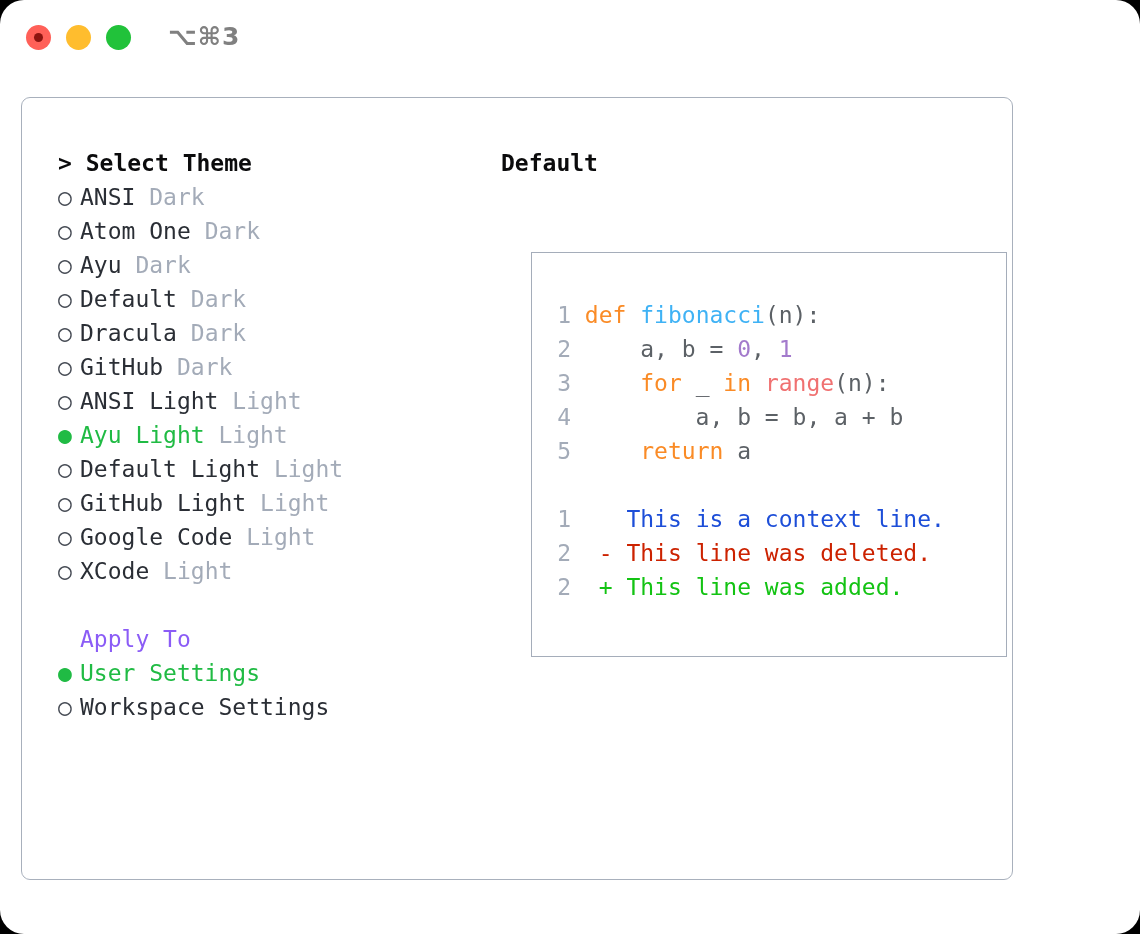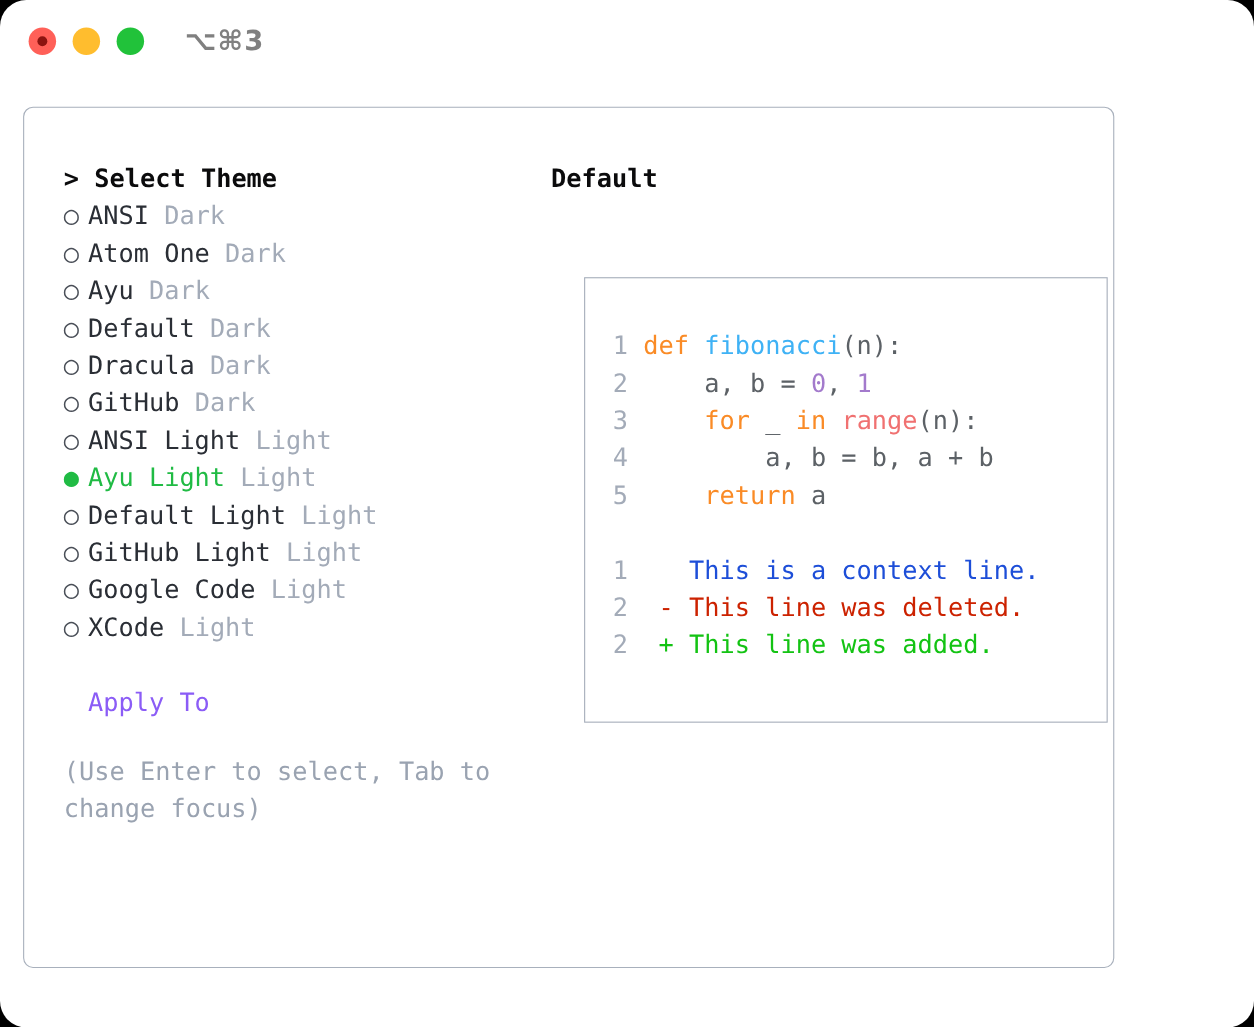--- a/index.html
+++ b/index.html
@@ -223,24 +223,27 @@
           <div class="opt-row"><span class="bullet">○</span><span class="name">Default Light</span><span> </span><span class="cat">Light</span></div>
           <div class="opt-row"><span class="bullet">○</span><span class="name">GitHub Light</span><span> </span><span class="cat">Light</span></div>
           <div class="opt-row"><span class="bullet">○</span><span class="name">Google Code</span><span> </span><span class="cat">Light</span></div>
           <div class="opt-row"><span class="bullet">○</span><span class="name">XCode</span><span> </span><span class="cat">Light</span></div>
         </div>
 
       <div class="gap-34"></div>
 
       <div class="section-head"><span class="spacer"></span><span>Apply To</span></div>
 
+      <div id="apply-list">
+          <div class="opt-row selected"><span class="bullet sel">●</span><span class="name">User Settings</span></div>
+          <div class="opt-row"><span class="bullet">○</span><span class="name">Workspace Settings</span></div>
+        </div>
 
       <div class="gap-29"></div>
 
-      <div class="hint">(Use Enter to select, Tab to change focus)</div>
     </div>
 
     <div class="col-right">
       <div class="preview-title">Default</div>
 
       <div class="preview-box">
         <div class="code" id="code-block"><div><span class="ln">1</span><span class="tok-pln"> </span><span class="tok-kw">def</span><span class="tok-pln"> </span><span class="tok-fn">fibonacci</span><span class="tok-pln">(n):</span></div><div><span class="ln">2</span><span class="tok-pln">     a, b = </span><span class="tok-num">0</span><span class="tok-pln">, </span><span class="tok-num">1</span></div><div><span class="ln">3</span><span class="tok-pln">     </span><span class="tok-kw">for</span><span class="tok-pln"> _ </span><span class="tok-kw">in</span><span class="tok-pln"> </span><span class="tok-call">range</span><span class="tok-pln">(n):</span></div><div><span class="ln">4</span><span class="tok-pln">         a, b = b, a + b</span></div><div><span class="ln">5</span><span class="tok-pln">     </span><span class="tok-kw">return</span><span class="tok-pln"> a</span></div><span class="blank-line"></span><div><span class="ln">1</span><span class="tok-ctx">    </span><span class="tok-ctx">This is a context line.</span></div><div><span class="ln">2</span><span class="tok-del">  - </span><span class="tok-del">This line was deleted.</span></div><div><span class="ln">2</span><span class="tok-add">  + </span><span class="tok-add">This line was added.</span></div></div>
       </div>
     </div>
 

